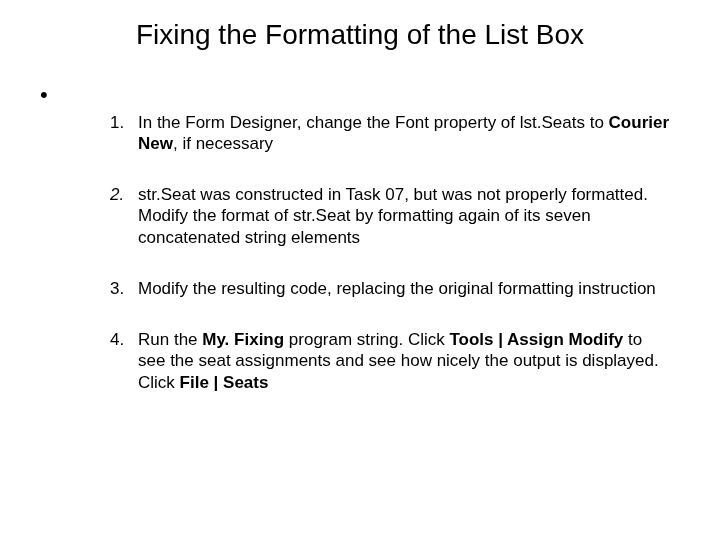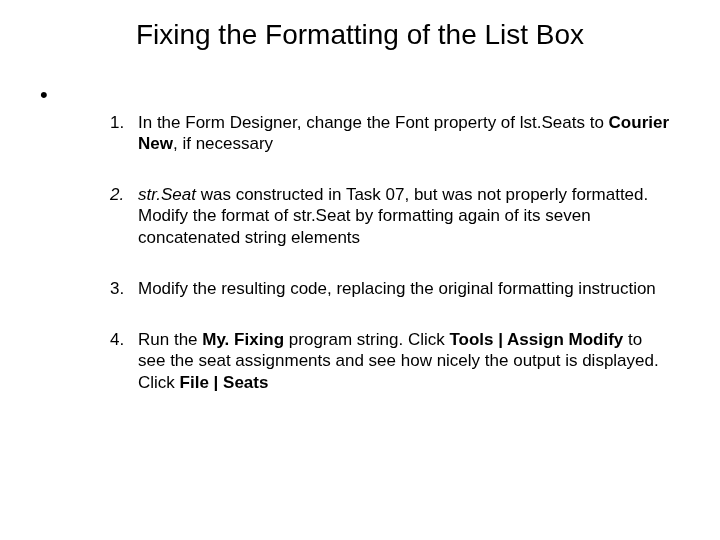--- a/index.html
+++ b/index.html
@@ -50,21 +50,21 @@
   ol.steps>li::before{
     content:counter(step)".";
     position:absolute;
     left:0;
     top:0;
   }
   ol.steps>li.ital-marker::before{
     font-style:italic;
   }
   .b{font-weight:700}
-  .i{font-style:italic}
+  .i{}
 </style>
 </head>
 <body>
 
 <h1>
   <span>Fixing the Formatting of the List Box</span><br>
 </h1>
 
 <div class="lead-row">
   <div class="bullet">•</div>

